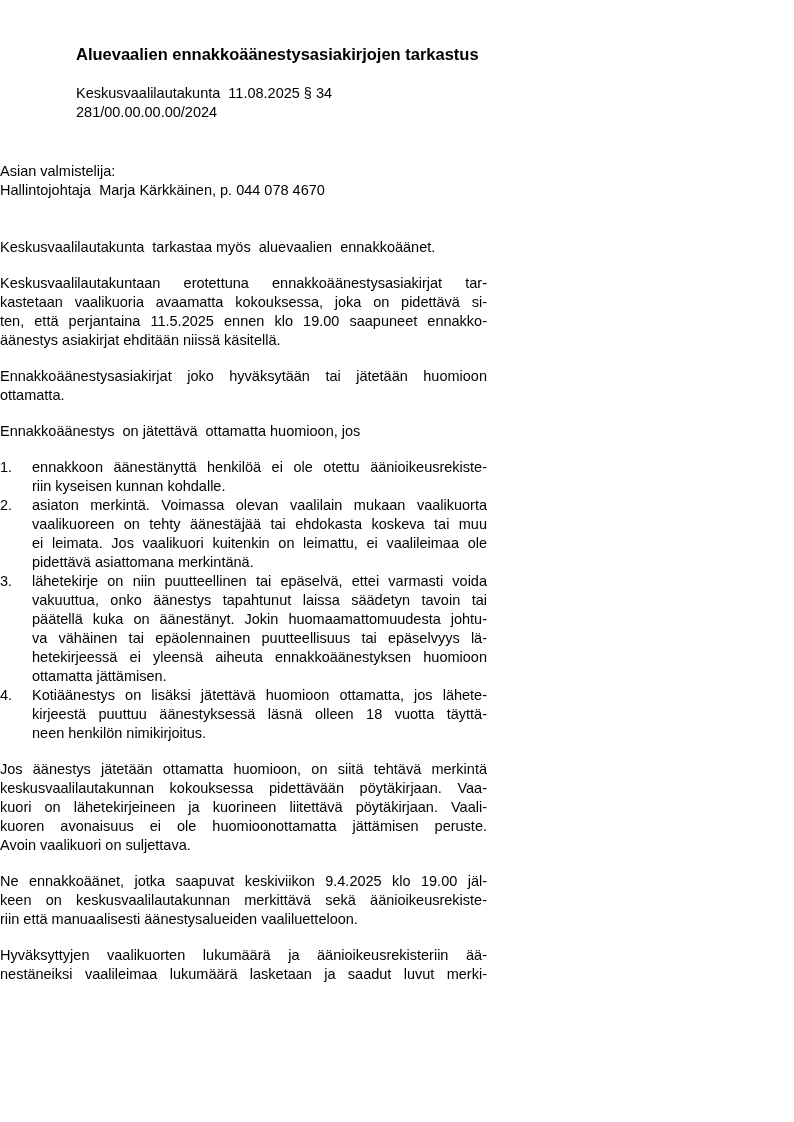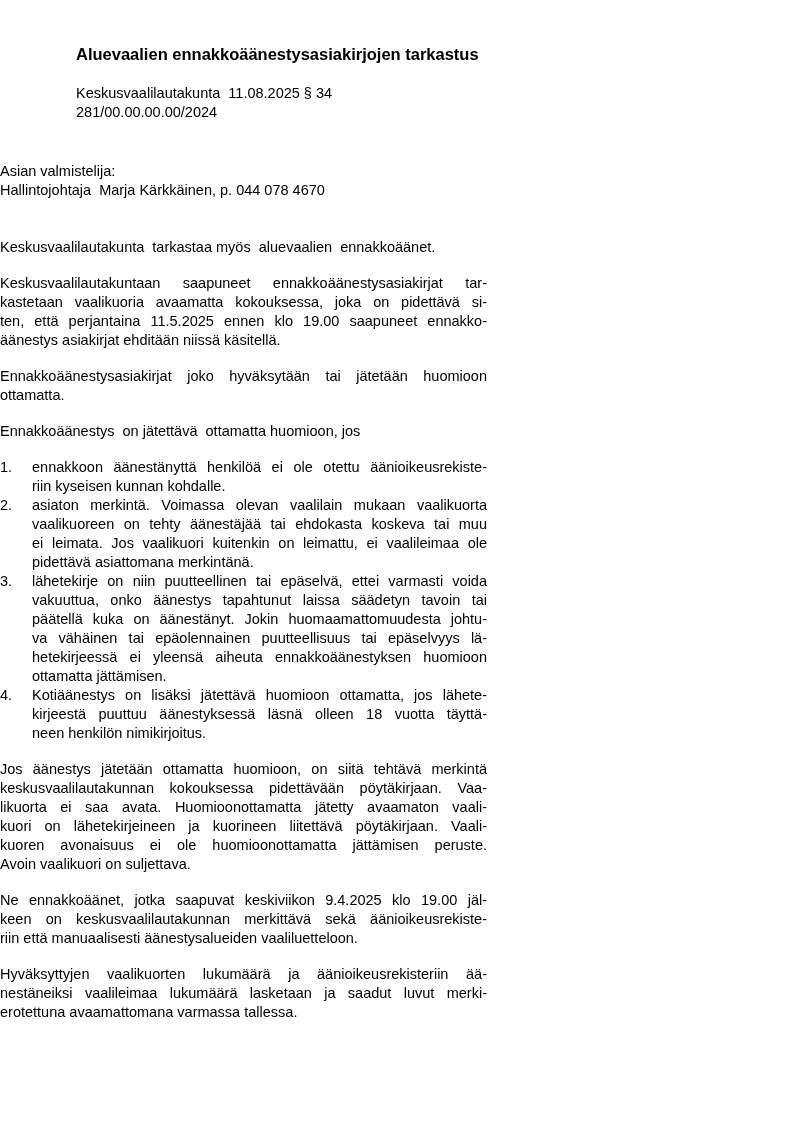--- a/index.html
+++ b/index.html
@@ -85,21 +85,21 @@
     <div class="block preparer">
         <div class="line tail">Asian valmistelija:</div>
         <div class="line tail">Hallintojohtaja  Marja Kärkkäinen, p. 044 078 4670</div>
       </div>
 
     <div class="block">
         <div class="line tail">Keskusvaalilautakunta  tarkastaa myös  aluevaalien  ennakkoäänet.</div>
       </div>
 
     <div class="block">
-        <div class="line j">Keskusvaalilautakuntaan saapuneet ennakkoäänestysasiakirjat tar-</div>
+        <div class="line j">Keskusvaalilautakuntaan erotettuna ennakkoäänestysasiakirjat tar-</div>
         <div class="line j">kastetaan vaalikuoria avaamatta kokouksessa, joka on pidettävä si-</div>
         <div class="line j">ten, että perjantaina 11.5.2025 ennen klo 19.00 saapuneet ennakko-</div>
         <div class="line tail">äänestys asiakirjat ehditään niissä käsitellä.</div>
       </div>
 
     <div class="block">
         <div class="line j">Ennakkoäänestysasiakirjat joko hyväksytään tai jätetään huomioon</div>
         <div class="line tail">ottamatta.</div>
       </div>
 
@@ -146,32 +146,30 @@
             <div class="line j">kirjeestä puuttuu äänestyksessä läsnä olleen 18 vuotta täyttä-</div>
             <div class="line tail">neen henkilön nimikirjoitus.</div>
           </div>
       </div>
 
     </div>
 
     <div class="block">
         <div class="line j">Jos äänestys jätetään ottamatta huomioon, on siitä tehtävä merkintä</div>
         <div class="line j">keskusvaalilautakunnan kokouksessa pidettävään pöytäkirjaan. Vaa-</div>
-        <div class="line j">likuorta ei saa avata. Huomioonottamatta jätetty avaamaton vaali-</div>
         <div class="line j">kuori on lähetekirjeineen ja kuorineen liitettävä pöytäkirjaan. Vaali-</div>
         <div class="line j">kuoren avonaisuus ei ole huomioonottamatta jättämisen peruste.</div>
         <div class="line tail">Avoin vaalikuori on suljettava.</div>
       </div>
 
     <div class="block">
         <div class="line j">Ne ennakkoäänet, jotka saapuvat keskiviikon 9.4.2025 klo 19.00 jäl-</div>
         <div class="line j">keen on keskusvaalilautakunnan merkittävä sekä äänioikeusrekiste-</div>
         <div class="line tail">riin että manuaalisesti äänestysalueiden vaaliluetteloon.</div>
       </div>
 
     <div class="block">
         <div class="line j">Hyväksyttyjen vaalikuorten lukumäärä ja äänioikeusrekisteriin ää-</div>
         <div class="line j">nestäneiksi vaalileimaa lukumäärä lasketaan ja saadut luvut merki-</div>
-        <div class="line tail">erotettuna avaamattomana varmassa tallessa.</div>
       </div>
 
   </div>
 </div>
 
 </body></html>

